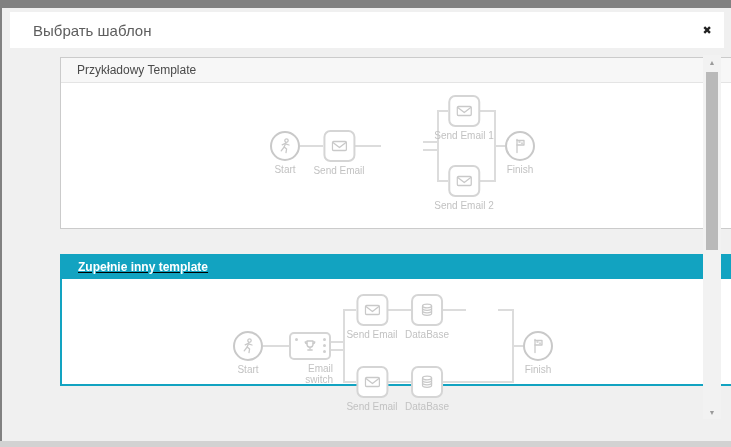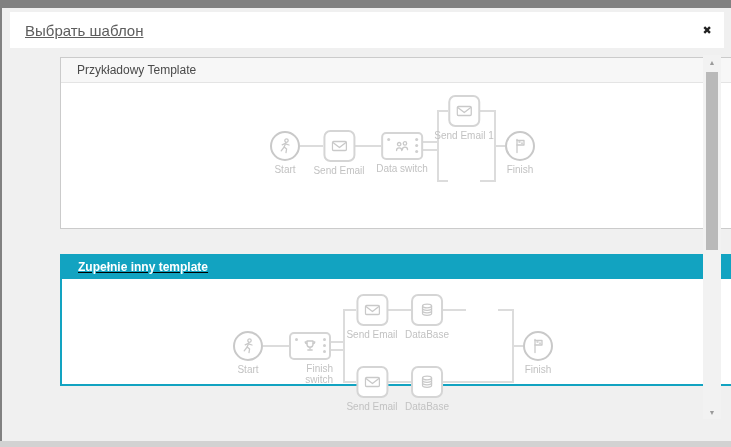--- a/index.html
+++ b/index.html
@@ -11,21 +11,21 @@
   
   .chrome-top{position:absolute;left:0;top:0;width:731px;height:8px;background:#818181;}
   .chrome-left{position:absolute;left:0;top:8px;width:2px;height:433px;background:#818181;}
   .page-bottom{position:absolute;left:0;top:441px;width:731px;height:6px;background:#d2d2d2;}
 
   
   .title-bar{
     position:absolute;left:10px;top:12px;width:714px;height:36px;
     background:#ffffff;display:flex;align-items:center;
   }
-  .title-bar .title{font-size:15px;color:#5d5d5d;padding-left:15px;flex:1;text-decoration:underline;}
+  .title-bar .title{font-size:15px;color:#5d5d5d;padding-left:23px;flex:1;}
   .close-btn{
     width:30px;height:30px;display:flex;align-items:center;justify-content:center;
     color:#222;font-size:11px;font-weight:bold;cursor:pointer;margin-right:2px;
   }
 
   
   .card{position:absolute;left:13px;width:687px;background:#fff;box-sizing:border-box;margin-left:47px;}
   .card1{top:57px;height:172px;border:1px solid #cbcbcb;}
   .card2{top:254px;height:132px;border:2px solid var(--accent,#12a3c1);text-decoration:underline;}
   .card-header1{
@@ -105,46 +105,40 @@
     <div class="node" style="left:278px;top:47px;">
       <div class="shape box">
         <svg class="icon" width="16" height="12" viewBox="0 0 16 12">
           <rect x="1" y="1.5" width="14" height="9" rx="1.2"></rect>
             <polyline points="1.5,2.5 8,7.5 14.5,2.5"></polyline>
         </svg>
       </div>
       <div class="node-label">Send Email</div>
     </div>
 
-    <div class="node" style="left:341px;top:49px;">
-      <div class="shape switch">
-        <span class="dot tl"></span>
-        <span class="dot r1"></span>
-        <span class="dot r2"></span>
-        <span class="dot r3"></span>
-        <svg class="icon" width="16" height="13" viewBox="0 0 16 13">
-          <circle cx="5" cy="4.2" r="1.7"></circle>
-            <path d="M2.4,10.5 a2.6,2.6 0 0 1 5.2,0"></path>
-          <circle cx="10.8" cy="3.4" r="1.7"></circle>
-            <path d="M8.2,9.7 a2.6,2.6 0 0 1 5.2,0"></path>
-        </svg>
-      </div>
-      <div class="node-label">Data switch</div>
-    </div>
 
     <div class="node" style="left:403px;top:12px;">
       <div class="shape box">
         <svg class="icon" width="16" height="12" viewBox="0 0 16 12">
           <rect x="1" y="1.5" width="14" height="9" rx="1.2"></rect>
             <polyline points="1.5,2.5 8,7.5 14.5,2.5"></polyline>
         </svg>
       </div>
       <div class="node-label">Send Email 1</div>
     </div>
 
+    <div class="node" style="left:403px;top:82px;">
+      <div class="shape box">
+        <svg class="icon" width="16" height="12" viewBox="0 0 16 12">
+          <rect x="1" y="1.5" width="14" height="9" rx="1.2"></rect>
+            <polyline points="1.5,2.5 8,7.5 14.5,2.5"></polyline>
+        </svg>
+      </div>
+      <div class="node-label">Send Email 2</div>
+    </div>
 
     <div class="node" style="left:459px;top:48px;">
       <div class="shape circle">
         <svg class="icon" width="14" height="16" viewBox="0 0 14 16">
           <path d="M4,1.5 V14.5"></path>
             <path d="M4,2.5 H11 V7 H4"></path>
             <path d="M6,4 h1 M8.5,5.2 h1"></path>
         </svg>
       </div>
       <div class="node-label">Finish</div>
@@ -189,21 +183,21 @@
         <span class="dot r2"></span>
         <span class="dot r3"></span>
         <svg class="icon" width="16" height="14" viewBox="0 0 16 14">
           <path d="M5,2 h6 v3.2 a3,3 0 0 1 -6,0 z"></path>
             <path d="M5,2.8 H3.2 a1.9,1.9 0 0 0 1.9,2"></path>
             <path d="M11,2.8 h1.8 a1.9,1.9 0 0 1 -1.9,2"></path>
             <path d="M8,8.4 v1.6"></path>
             <path d="M5.8,11 h4.4"></path>
         </svg>
       </div>
-      <div class="node-label wrap">Finish switch</div>
+      <div class="node-label wrap">Email switch</div>
     </div>
 
     <div class="node" style="left:310px;top:15px;">
       <div class="shape box">
         <svg class="icon" width="16" height="12" viewBox="0 0 16 12">
           <rect x="1" y="1.5" width="14" height="9" rx="1.2"></rect>
             <polyline points="1.5,2.5 8,7.5 14.5,2.5"></polyline>
         </svg>
       </div>
       <div class="node-label">Send Email</div>

